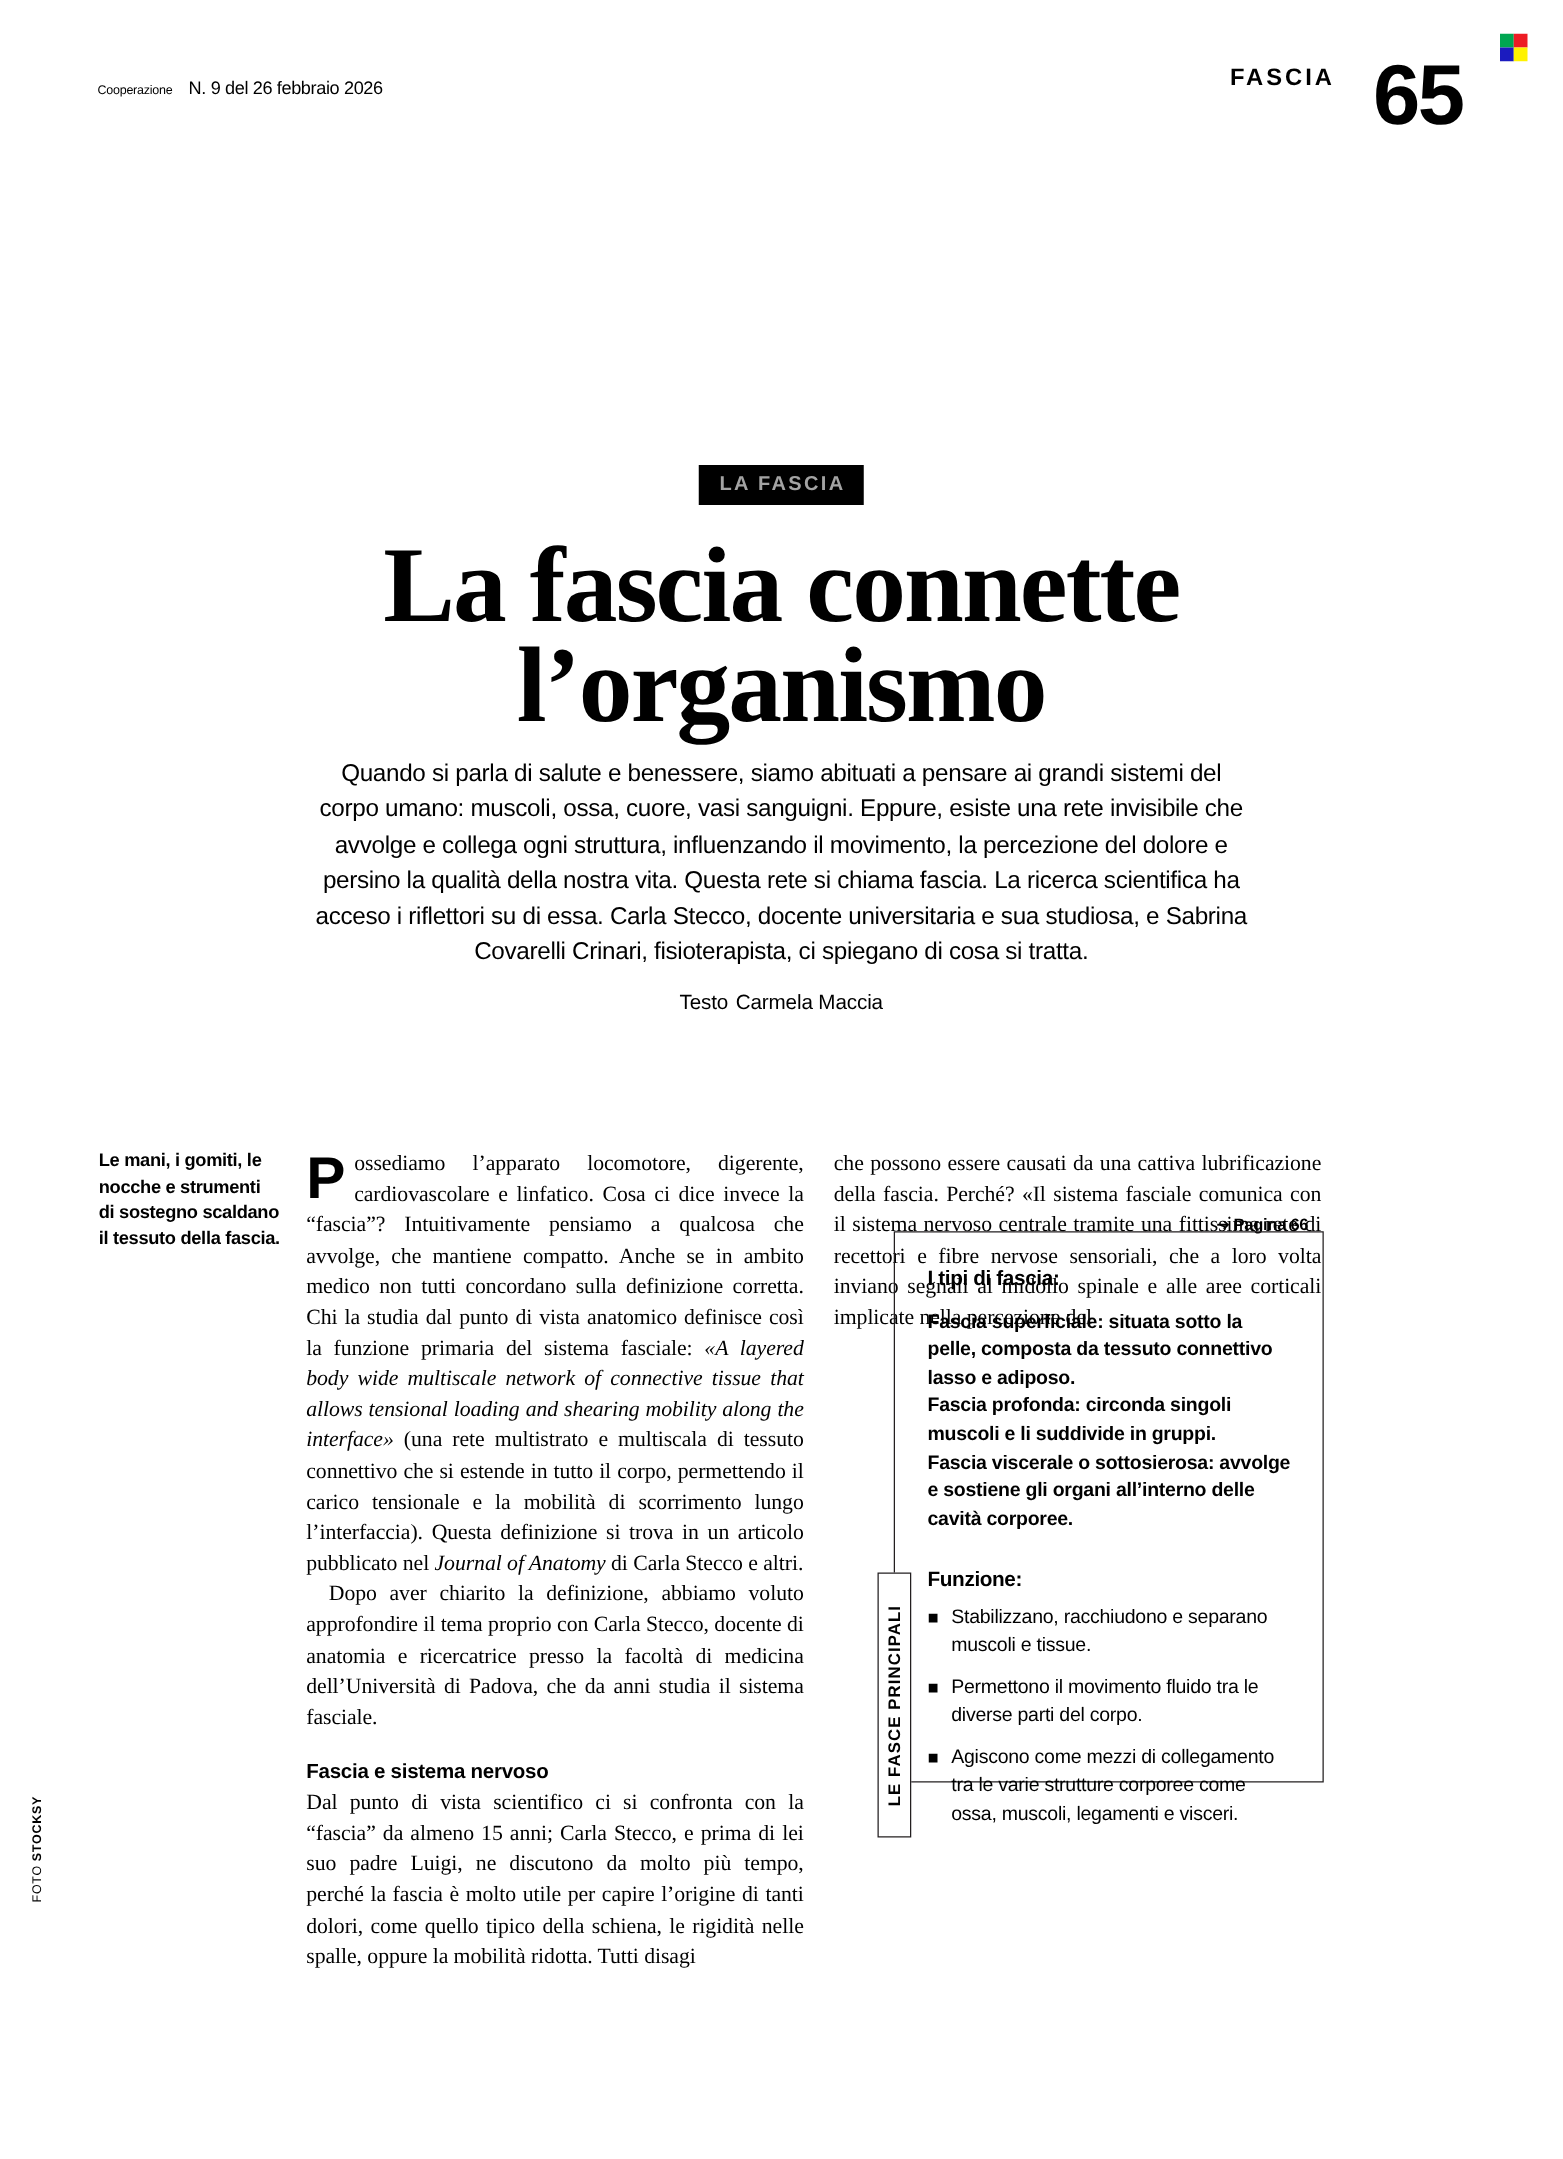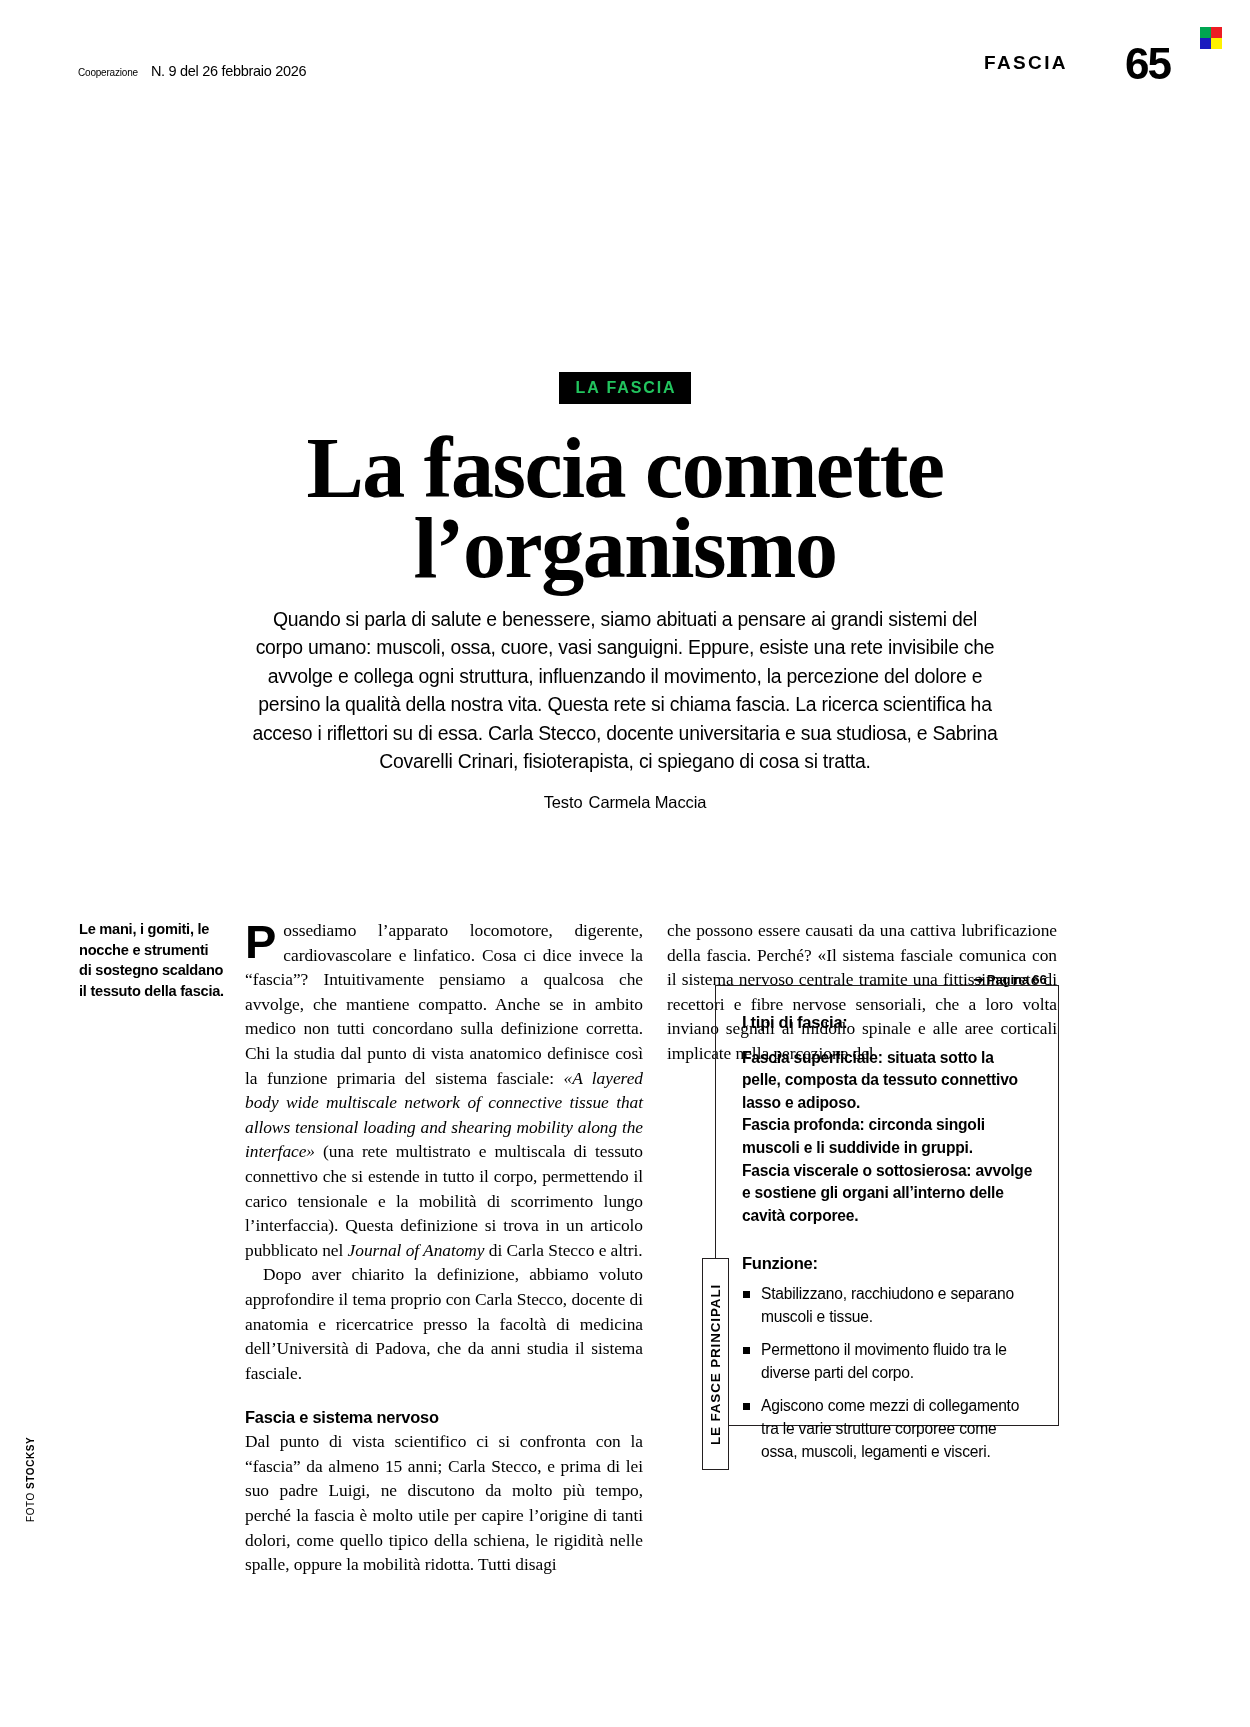--- a/index.html
+++ b/index.html
@@ -74,37 +74,37 @@
   .section-kicker {
     font-weight: 800;
     font-size: 19px;
     letter-spacing: 2.4px;
   }
   .folio {
     position: absolute;
     top: 42px;
     right: 80px;
     font-weight: 800;
-    font-size: 44px;
+    font-size: 68px;
     letter-spacing: -2px;
     line-height: 1;
   }
 
   
   .headline-block {
     position: absolute;
     top: 372px;
     left: 0;
     width: 1250px;
     text-align: center;
   }
   .badge {
     display: inline-block;
     background: #000;
-    color: #22c55e;
+    color: #a3a3a3;
     font-weight: 800;
     font-size: 16px;
     letter-spacing: 1.9px;
     padding: 8px 15px 8px 17px;
     line-height: 1;
   }
   .headline {
     font-family: "Liberation Serif", serif;
     font-weight: 700;
     font-size: 86px;

